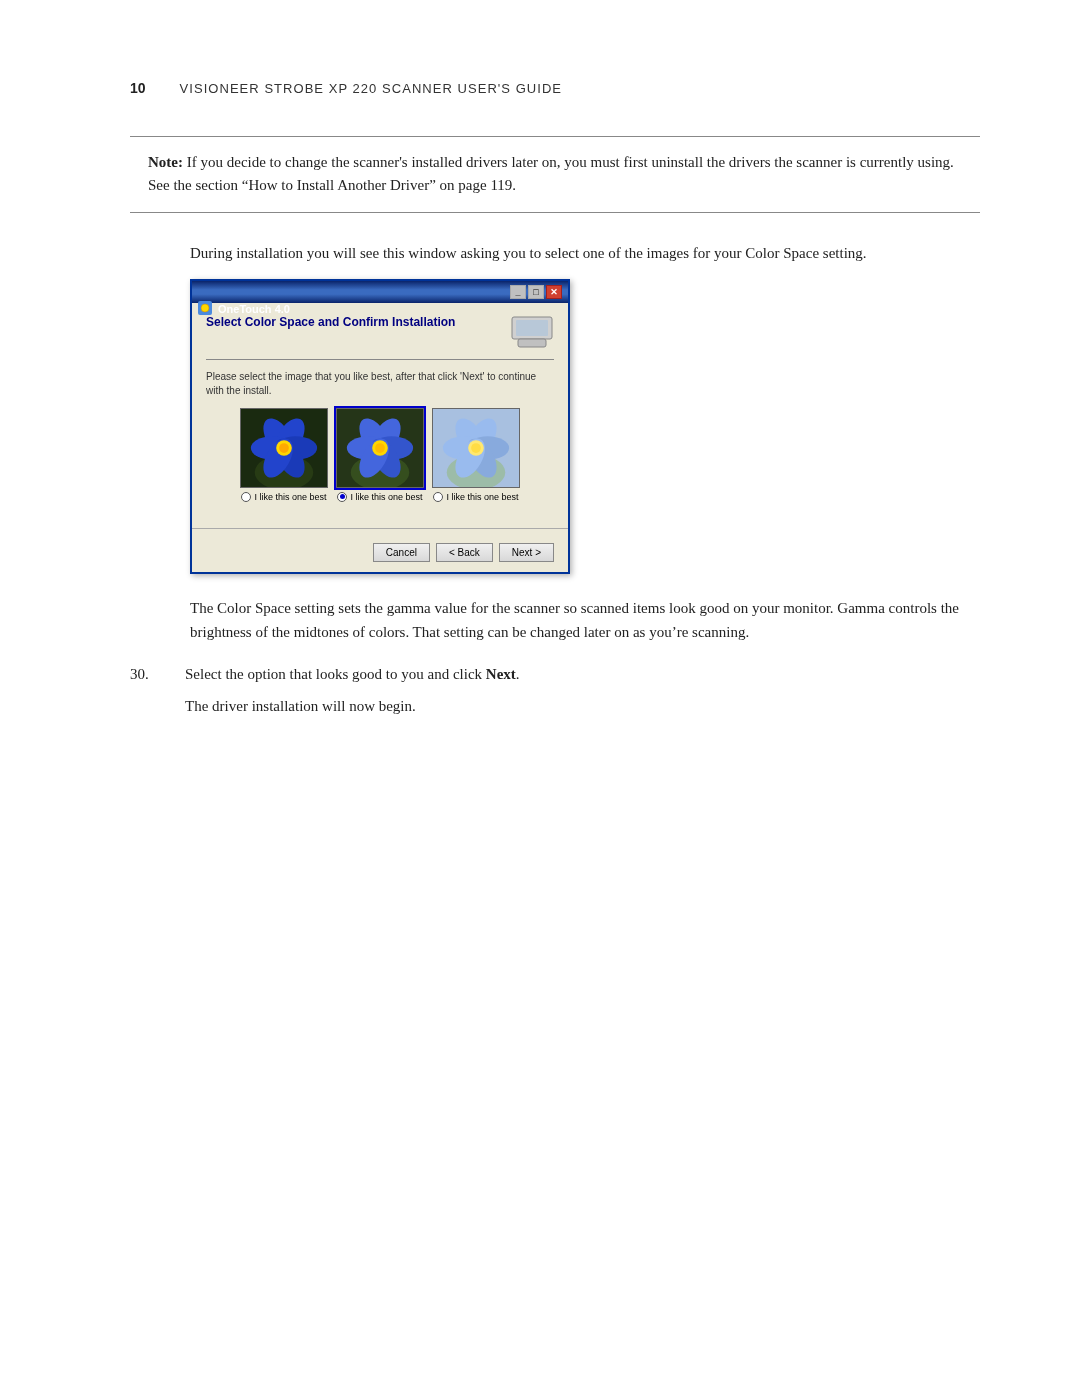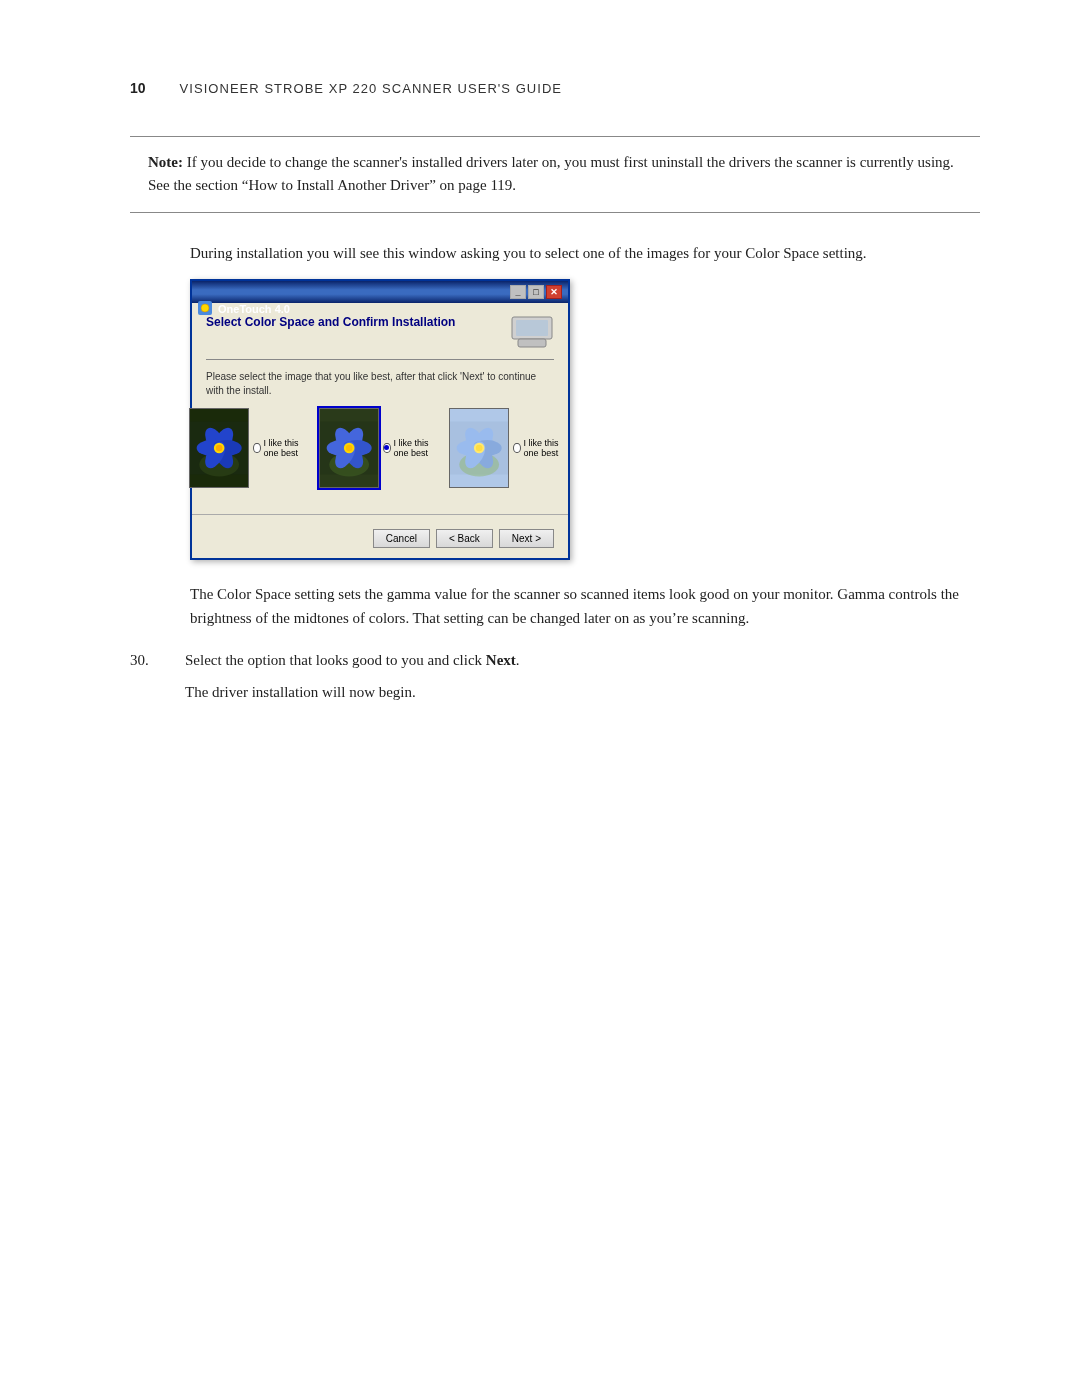--- a/index.html
+++ b/index.html
@@ -187,21 +187,21 @@
 
     .flower-row {
       display: flex;
       gap: 8px;
       margin-bottom: 8px;
       justify-content: center;
     }
 
     .flower-cell {
       display: flex;
-      flex-direction: row;
+      flex-direction: column;
       align-items: center;
       gap: 4px;
     }
 
     .flower-img {
       width: 88px;
       height: 80px;
       position: relative;
       overflow: hidden;
       border: 1px solid #666;

